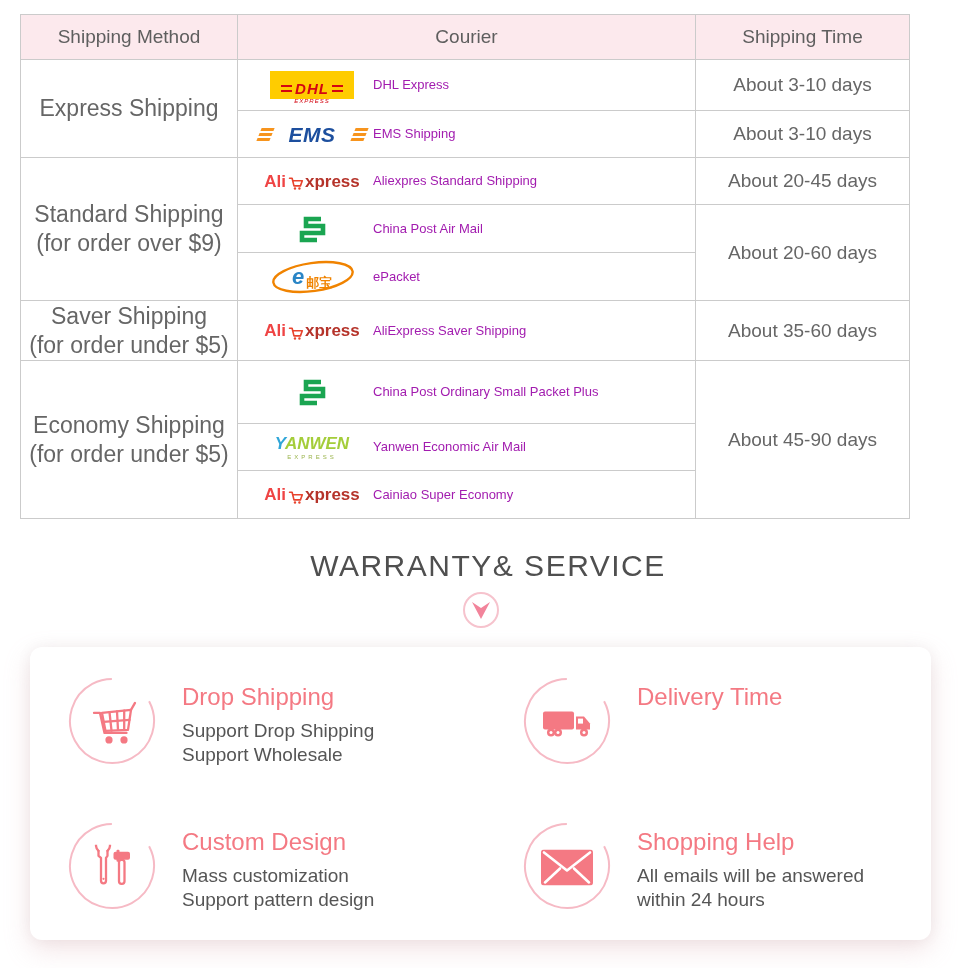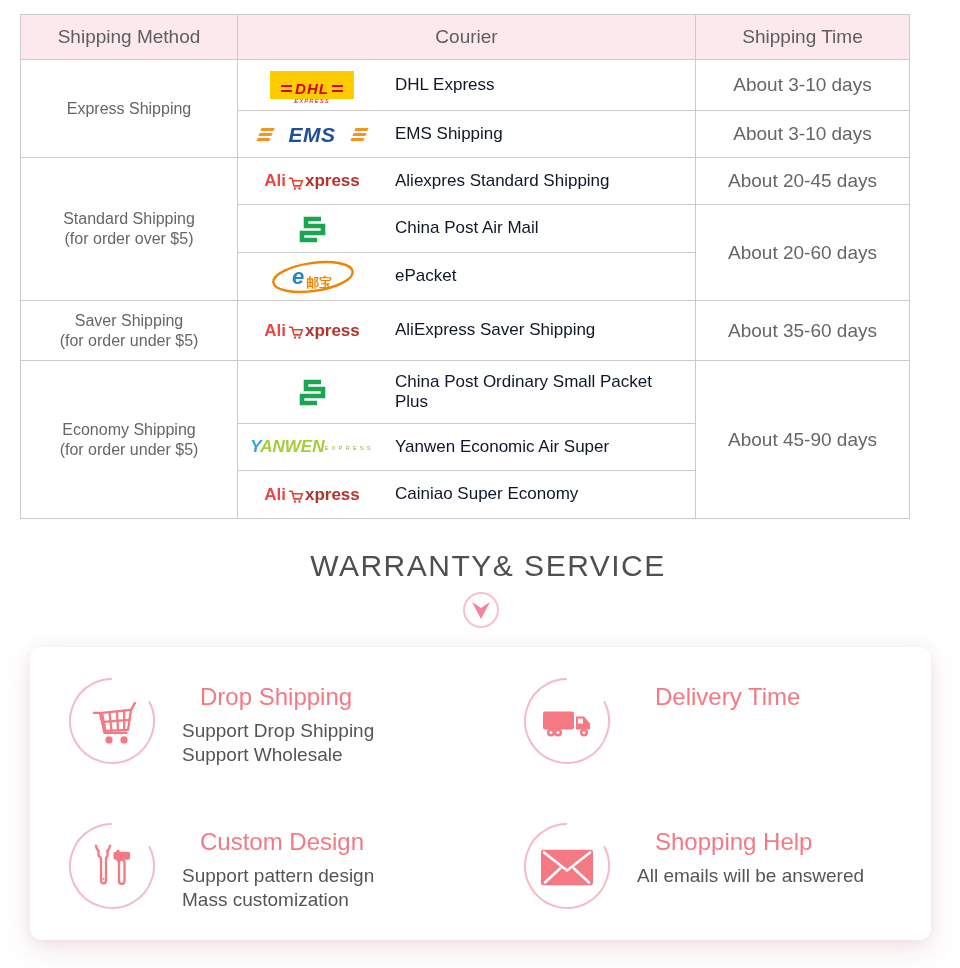--- a/index.html
+++ b/index.html
@@ -6,27 +6,27 @@
   html,body { width:960px; height:968px; background:#ffffff;
     font-family:"Liberation Sans", sans-serif; color:#666; overflow:hidden; }
   .page { position:relative; width:960px; height:968px; }
 
   
   table.ship { position:absolute; left:20px; top:14px; width:889px;
     border-collapse:collapse; table-layout:fixed; }
   table.ship th, table.ship td { border:1px solid #cbcbcb; }
   table.ship th { background:#fce9ed; font-weight:400; font-size:19px; color:#5e5e5e; height:45px; }
   .rh51{height:51px}.rh47{height:47px}.rh48{height:48px}.rh60{height:60px}.rh63{height:63px}
-  td.method { text-align:center; font-size:16px; color:#666; line-height:1.25;border-radius:18px; }
+  td.method { text-align:center; font-size:23px; color:#666; line-height:1.25;border-radius:18px; }
   td.method span{display:block;}
   td.time { text-align:center; font-size:19px; color:#666; }
   td.courier { vertical-align:middle; }
   .courier-flex { display:flex; align-items:center; padding-left:26px; }
   .logo-box { width:96px; flex:0 0 96px; display:flex; justify-content:center; align-items:center; }
-  .courier-name { margin-left:35px; font-size:17px; color:#0f172a; line-height:1.2; max-width:272px; }
+  .courier-name { margin-left:13px; font-size:13px; color:#a21caf; line-height:1.2; max-width:272px; }
 
   
   .dhl { width:84px; height:28px; background:#ffcc00; display:flex; flex-direction:column;
          align-items:center; justify-content:center; }
   .dhl .main { color:#d40511; font-style:italic; font-weight:bold; font-size:15px;
          letter-spacing:1px; line-height:1; display:flex; align-items:center; gap:3px;margin-top:14px; }
   .dhl .main::before,.dhl .main::after { content:""; width:11px; height:7px;
          background:repeating-linear-gradient(#d40511 0 2px, transparent 2px 4.5px); }
   .dhl .sub { color:#d40511; font-style:italic; font-size:6px; letter-spacing:1px; line-height:1; margin-top:2px; }
   .ems { display:flex; align-items:center; gap:17px; }
@@ -35,21 +35,21 @@
          transform:skewX(-22deg); }
   .ems .txt { color:#1d4f9e; font-weight:bold; font-style:italic; font-size:21px; letter-spacing:.5px; line-height:1; }
   .ali { display:flex; align-items:center; font-weight:bold; font-size:17px; line-height:1; }
   .ali .pre { color:#ef4444; }
   .ali .post { color:#b5332a; }
   .ali svg { margin:3px 1px 0 1px; }
   .epacket { position:relative; width:86px; height:34px; display:flex; align-items:center; justify-content:center; }
   .epacket svg.swoosh { position:absolute; inset:0; }
   .epacket .e { position:relative; color:#2a85c6; font-weight:bold; font-style:italic; font-size:22px; line-height:1; }
   .epacket .cn { position:relative; color:#f08300; font-weight:bold; font-size:13px; margin-left:2px;margin-top:12px; }
-  .yanwen { display:flex; flex-direction:row; align-items:center; }
+  .yanwen { display:flex; flex-direction:column; align-items:center; }
   .yanwen .row { font-style:italic; font-weight:900; font-size:17px; line-height:1; }
   .yanwen .y { color:#30a6d8; }
   .yanwen .rest { color:#a4cd3a; }
   .yanwen .sub { font-size:6px; letter-spacing:3px; color:#9ab44c; margin-top:2px; }
 
   
   .warranty-title { position:absolute; top:549px; left:8px; width:100%; text-align:center;
     font-size:30px; color:#4f4f4f; letter-spacing:1.5px; }
   .down-arrow { position:absolute; left:462px; top:591px; width:38px; height:38px; }
 
@@ -57,21 +57,21 @@
   .card { position:absolute; left:30px; top:647px; width:901px; height:293px;
     background:#fff; border-radius:12px;
     box-shadow:0 0 16px rgba(0,0,0,0.05), 0 10px 26px rgba(218,170,176,0.30);
     display:grid; grid-template-columns:455px 1fr; grid-template-rows:145px 145px;
     padding-top:30px; }
   .feature { display:flex; padding-left:38px; }
   .icon-wrap { position:relative; width:88px; height:88px; flex:0 0 88px; }
   .icon-wrap svg.ring { position:absolute; inset:0; }
   .icon-wrap svg.glyph { position:absolute; left:50%; top:50%; transform:translate(-50%,-46%); }
   .feature-text { margin-left:26px; padding-top:6px; }
-  .feature-title { color:#f47983; font-size:24px; line-height:1.15;margin-left:18px; }
+  .feature-title { color:#f47983; font-size:24px; line-height:1.15; }
   .feature-body { margin-top:8px; font-size:19px; color:#555; line-height:1.26; }
   .feature-body span { display:block; }
 </style>
 </head>
 <body>
 
 <div class="page">
 
   <table class="ship">
     <colgroup>
@@ -115,21 +115,21 @@
               </div>
             </div>
             <div class="courier-name">EMS Shipping</div>
           </div>
         </td>
         <td class="time">About 3-10 days</td>
       </tr>
       <tr class="rh47">
         <td class="method" rowspan="3">
           <span>Standard Shipping</span>
-          <span>(for order over $5)</span>
+          <span>(for order over $9)</span>
         </td>
         <td class="courier">
           <div class="courier-flex">
             <div class="logo-box">
               <div class="ali">
                 <span class="pre">Ali</span>
                 <svg width="17" height="17" viewBox="0 0 20 20">
                   <g fill="none" stroke="#e8432d" stroke-width="1.9" stroke-linecap="round" stroke-linejoin="round">
                     <path d="M3 5 h3 l2.2 9 h7.6 l2.2 -6 H7"></path>
                   </g>
@@ -219,21 +219,21 @@
         <td class="courier">
           <div class="courier-flex">
             <div class="logo-box">
               <div class="yanwen">
                 <div class="row">
                   <span class="y">Y</span><span class="rest">ANWEN</span>
                 </div>
                 <div class="sub">EXPRESS</div>
               </div>
             </div>
-            <div class="courier-name">Yanwen Economic Air Super</div>
+            <div class="courier-name">Yanwen Economic Air Mail</div>
           </div>
         </td>
       </tr>
       <tr class="rh48">
         <td class="courier">
           <div class="courier-flex">
             <div class="logo-box">
               <div class="ali">
                 <span class="pre">Ali</span>
                 <svg width="17" height="17" viewBox="0 0 20 20">
@@ -322,39 +322,40 @@
             <rect x="31" y="15" width="5.5" height="24" rx="2.5"></rect>
           </g>
           <circle cx="15.5" cy="34" r="1.1" fill="#f47983"></circle>
           <rect x="25.5" y="7" width="16.5" height="8" rx="2" fill="#f47983"></rect>
           <rect x="28.5" y="5" width="3" height="12" rx="1" fill="#f47983"></rect>
         </svg>
       </div>
       <div class="feature-text">
         <div class="feature-title">Custom Design</div>
         <div class="feature-body">
+          <span>Mass customization</span>
           <span>Support pattern design</span>
-          <span>Mass customization</span>
         </div>
       </div>
     </div>
 
     <div class="feature">
       <div class="icon-wrap">
         <svg class="ring" viewBox="0 0 88 88">
           <circle cx="44" cy="44" r="42" fill="none" stroke="#f6bac5" stroke-width="2" stroke-dasharray="218 46" transform="rotate(-28 44 44)"></circle>
         </svg>
         <svg class="glyph" width="52" height="36" viewBox="0 0 52 36">
           <rect x="0" y="0" width="52" height="36" rx="3" fill="#f47983"></rect>
           <path d="M3 3 L26 21 L49 3" fill="none" stroke="#ffffff" stroke-width="2.6" stroke-linecap="round" stroke-linejoin="round"></path>
           <path d="M4 33 L19 19 M48 33 L33 19" fill="none" stroke="#ffffff" stroke-width="2.6" stroke-linecap="round"></path>
         </svg>
       </div>
       <div class="feature-text">
         <div class="feature-title">Shopping Help</div>
         <div class="feature-body">
           <span>All emails will be answered</span>
+          <span>within 24 hours</span>
         </div>
       </div>
     </div>
 
   </div>
 </div>
 
 </body></html>

